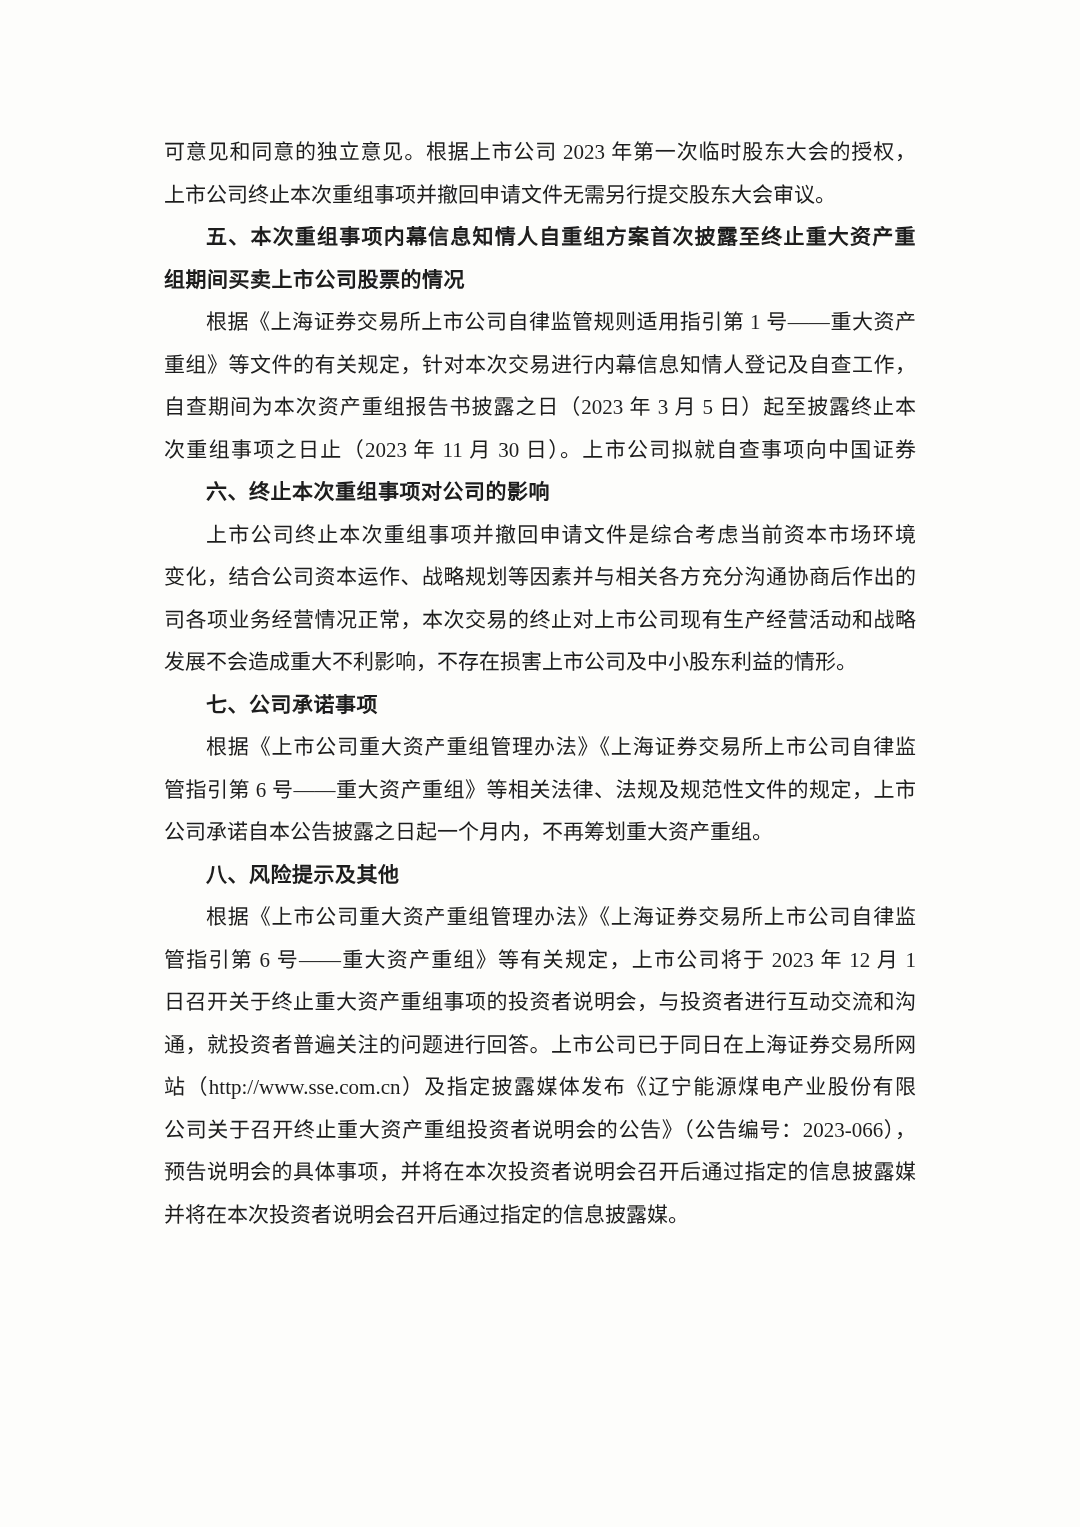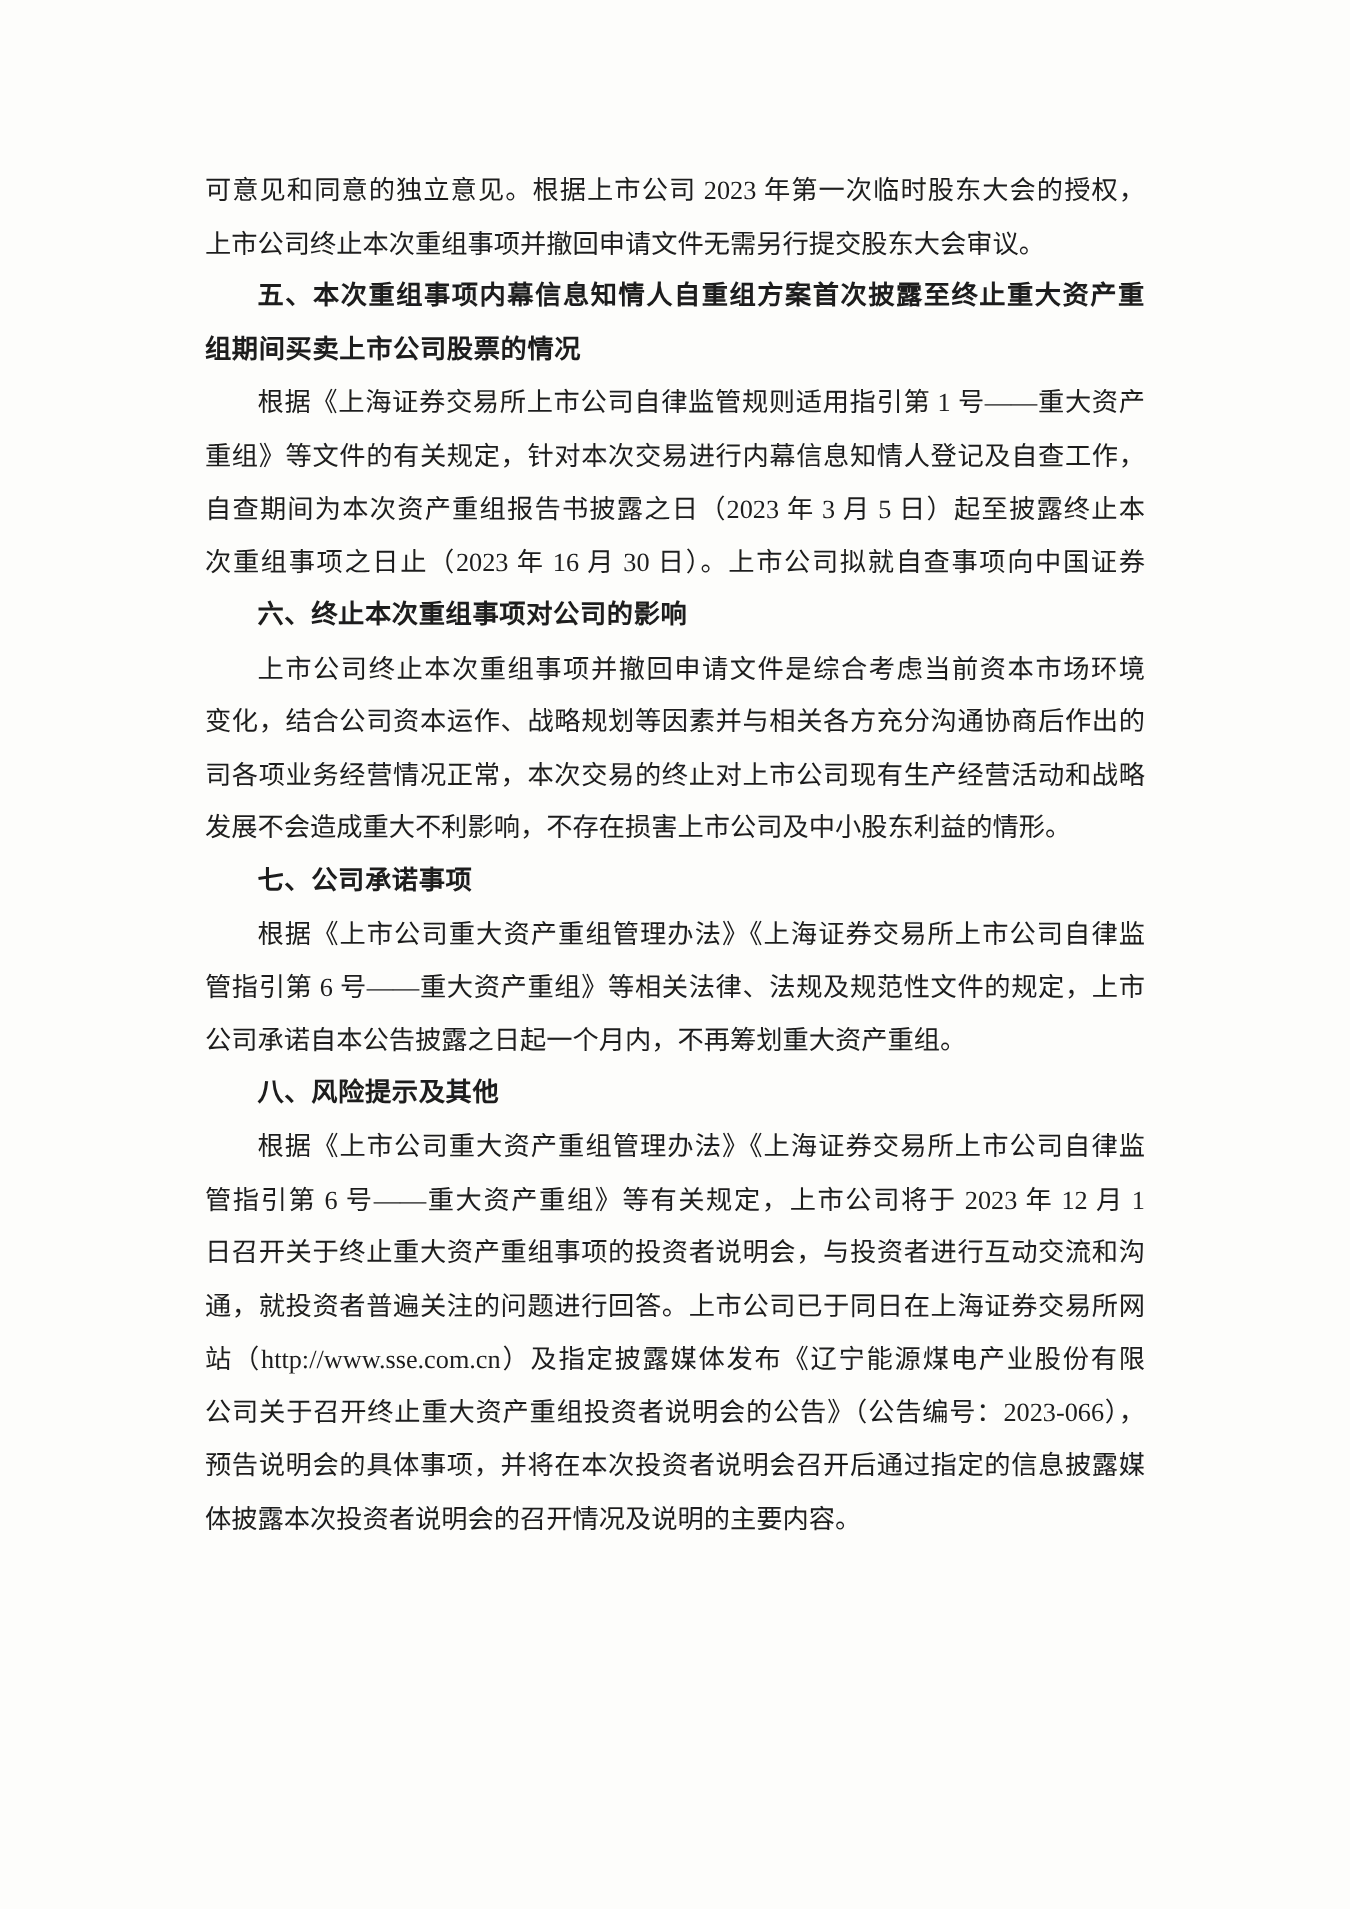--- a/index.html
+++ b/index.html
@@ -50,33 +50,33 @@
 
 <div class="page">
   <div class="doc-body" id="doc-body">
       <div class="line">可意见和同意的独立意见。根据上市公司 2023 年第一次临时股东大会的授权，</div>
       <div class="line end">上市公司终止本次重组事项并撤回申请文件无需另行提交股东大会审议。</div>
       <div class="line bold indent">五、本次重组事项内幕信息知情人自重组方案首次披露至终止重大资产重</div>
       <div class="line bold end">组期间买卖上市公司股票的情况</div>
       <div class="line indent">根据《上海证券交易所上市公司自律监管规则适用指引第 1 号——重大资产</div>
       <div class="line">重组》等文件的有关规定，针对本次交易进行内幕信息知情人登记及自查工作，</div>
       <div class="line">自查期间为本次资产重组报告书披露之日（2023 年 3 月 5 日）起至披露终止本</div>
-      <div class="line">次重组事项之日止（2023 年 16 月 30 日）。上市公司拟就自查事项向中国证券</div>
+      <div class="line">次重组事项之日止（2023 年 11 月 30 日）。上市公司拟就自查事项向中国证券</div>
       <div class="line bold indent end">六、终止本次重组事项对公司的影响</div>
       <div class="line indent">上市公司终止本次重组事项并撤回申请文件是综合考虑当前资本市场环境</div>
       <div class="line">变化，结合公司资本运作、战略规划等因素并与相关各方充分沟通协商后作出的</div>
       <div class="line">司各项业务经营情况正常，本次交易的终止对上市公司现有生产经营活动和战略</div>
       <div class="line end">发展不会造成重大不利影响，不存在损害上市公司及中小股东利益的情形。</div>
       <div class="line bold indent end">七、公司承诺事项</div>
       <div class="line indent">根据《上市公司重大资产重组管理办法》《上海证券交易所上市公司自律监</div>
       <div class="line">管指引第 6 号——重大资产重组》等相关法律、法规及规范性文件的规定，上市</div>
       <div class="line end">公司承诺自本公告披露之日起一个月内，不再筹划重大资产重组。</div>
       <div class="line bold indent end">八、风险提示及其他</div>
       <div class="line indent">根据《上市公司重大资产重组管理办法》《上海证券交易所上市公司自律监</div>
       <div class="line">管指引第 6 号——重大资产重组》等有关规定，上市公司将于 2023 年 12 月 1</div>
       <div class="line">日召开关于终止重大资产重组事项的投资者说明会，与投资者进行互动交流和沟</div>
       <div class="line">通，就投资者普遍关注的问题进行回答。上市公司已于同日在上海证券交易所网</div>
       <div class="line">站（http://www.sse.com.cn）及指定披露媒体发布《辽宁能源煤电产业股份有限</div>
       <div class="line">公司关于召开终止重大资产重组投资者说明会的公告》（公告编号：2023-066），</div>
       <div class="line">预告说明会的具体事项，并将在本次投资者说明会召开后通过指定的信息披露媒</div>
-      <div class="line end">体披露本次投资者说明会的召开情况及说明的主要内容。</div>
+      <div class="line end">并将在本次投资者说明会召开后通过指定的信息披露媒。</div>
     </div>
 </div>
 
 </body></html>

